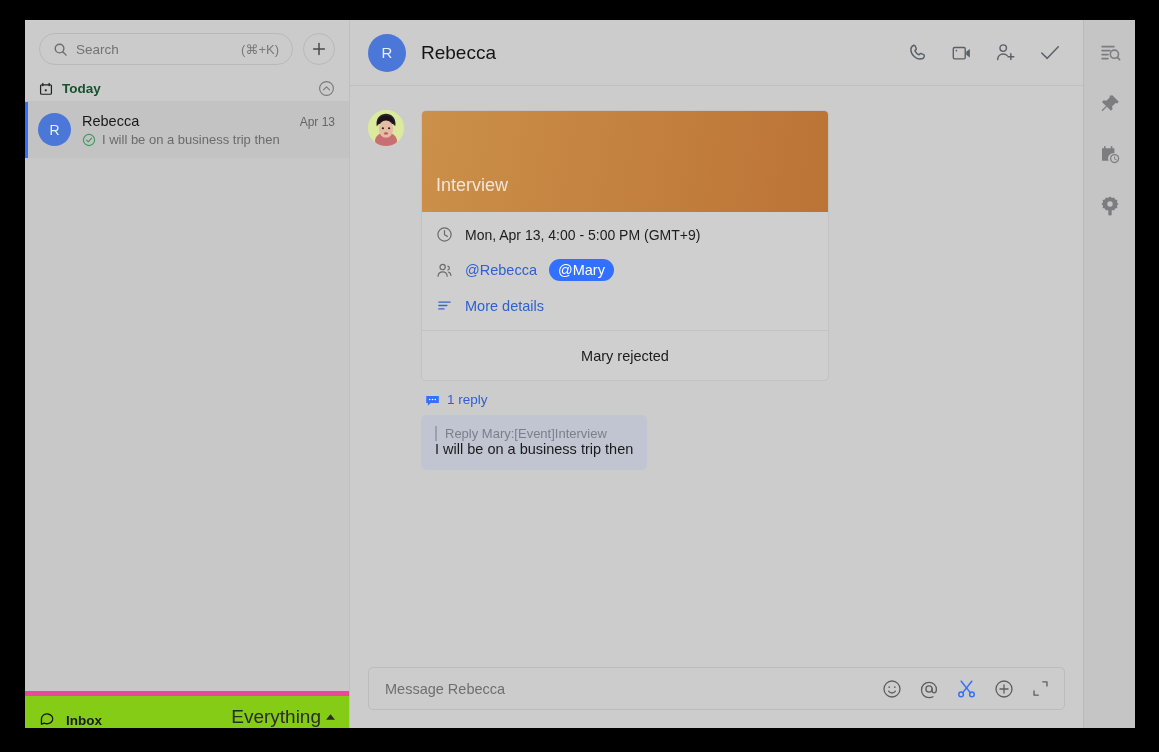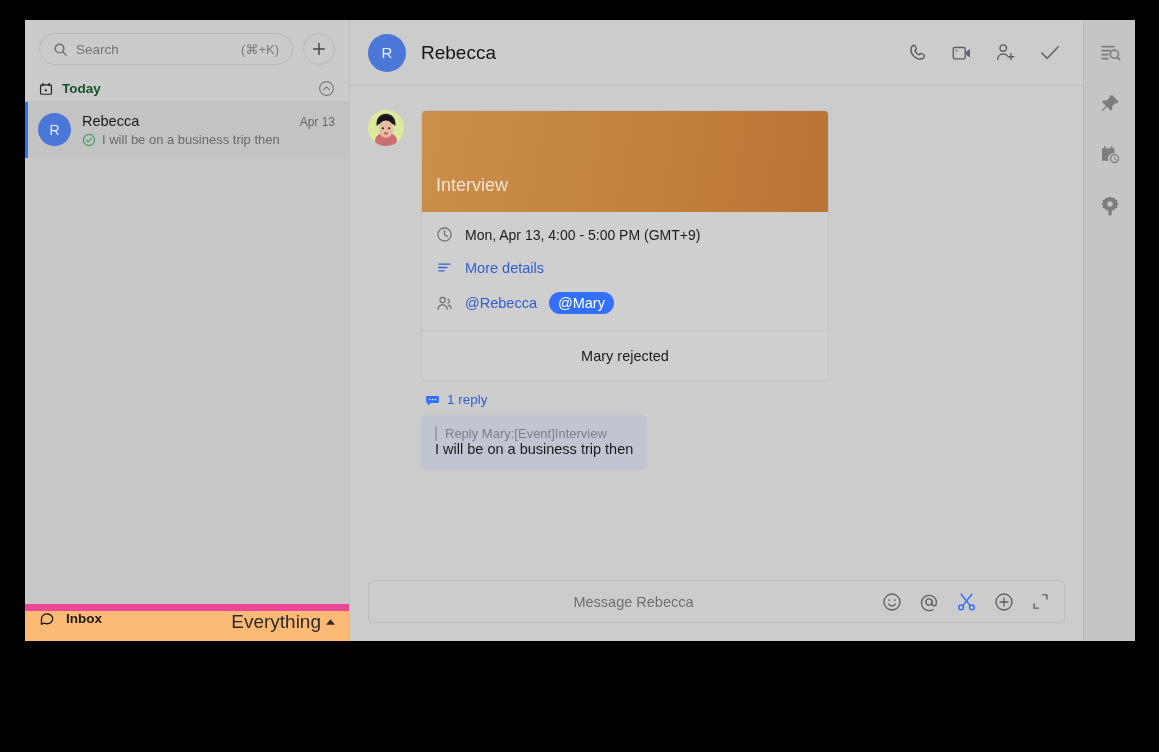--- a/index.html
+++ b/index.html
@@ -8,21 +8,21 @@
     width: 1159px; height: 752px;
     background: #000;
     font-family: "Liberation Sans", sans-serif;
     overflow: hidden;
   }
 
   
   #app-window {
     position: absolute;
     left: 25px; top: 20px;
-    width: 1110px; height: 621px;
+    width: 1110px; height: 708px;
     background: #cccccc;
     display: flex;
     overflow: hidden;
   }
 
   
   #sidebar {
     width: 325px;
     background: #cbcbcb;
     display: flex;
@@ -109,25 +109,25 @@
   }
   .conv .preview {
     font-size: 13px; color: #6b6b6b;
     white-space: nowrap; overflow: hidden; text-overflow: ellipsis;
   }
 
   .sidebar-fill { flex: 1; background: #c8c8c8; }
 
   .inbox-bar {
     height: 37px;
-    display: flex; align-items: flex-start;
+    display: flex; align-items: flex-end;
     padding: 0 14px;
     gap: 10px;
-    background: #fdba74;
-    border-top: 7px solid #ec4899;
+    background: #84cc16;
+    border-top: 5px solid #ec4899;
   }
   .inbox-bar .label { font-size: 13.5px; font-weight: bold; color: #1a1a1a; flex: 1; }
   .inbox-bar .filter { font-size: 19px; color: #2b2b2b; display: flex; align-items: center; gap: 5px; }
 
   
   #chat {
     flex: 1;
     display: flex;
     flex-direction: column;
     background: #cccccc;
@@ -212,21 +212,21 @@
   .reply-quote .qhead {
     display: flex; align-items: center; 
     font-size: 13px; color: #7b7f88;
     padding-left: 8px;
     border-left: 2px solid #9aa0ae;
     margin-bottom: 0;
   }
   .reply-quote .qbody { font-size: 14.5px; color: #1a1a1a; }
 
   
-  .composer-wrap { padding: 0 18px 18px 18px; text-align: center; }
+  .composer-wrap { padding: 0 18px 18px 18px; }
   .composer {
     height: 43px;
     border: 1px solid #bcbcbc;
     border-radius: 5px;
     display: flex; align-items: center;
     padding: 0 14px 0 16px;
     background: transparent;
   }
   .composer .ph { flex: 1; font-size: 14.5px; color: #6f6f6f; }
   .composer-icons { display: flex; align-items: center; gap: 17px; }
@@ -392,40 +392,40 @@
                   <svg width="17" height="17" viewBox="0 0 18 18" fill="none" stroke="#6c6c6c" stroke-width="1.3">
                     <circle cx="9" cy="9" r="7"></circle>
                     <polyline points="9,4.8 9,9.2 12,11" stroke-linecap="round" stroke-linejoin="round"></polyline>
                   </svg>
                 </span>
                 <span class="txt">Mon, Apr 13, 4:00 - 5:00 PM (GMT+9)</span>
               </div>
 
               <div class="det-row">
                 <span>
-                  <svg width="17" height="17" viewBox="0 0 18 18" fill="none" stroke="#3a63c9" stroke-width="1.4" stroke-linecap="round">
-                    <line x1="3" y1="5.4" x2="15" y2="5.4"></line>
-                    <line x1="3" y1="9" x2="11.5" y2="9"></line>
-                    <line x1="3" y1="12.6" x2="8.5" y2="12.6"></line>
-                  </svg>
-                </span>
-                <span class="link">More details</span>
-              </div>
-
-              <div class="det-row">
-                <span>
                   <svg width="17" height="17" viewBox="0 0 18 18" fill="none" stroke="#6c6c6c" stroke-width="1.3" stroke-linecap="round" stroke-linejoin="round">
                     <circle cx="7" cy="5.4" r="2.8"></circle>
                     <path d="M2.2 15c0-2.7 2.1-4.6 4.8-4.6s4.8 1.9 4.8 4.6"></path>
                     <path d="M12.6 4.3a2.2 2.2 0 0 1 0 4.2"></path>
                     <path d="M13.4 10.8c1.5.5 2.4 1.8 2.4 3.5"></path>
                   </svg>
                 </span>
                 <span class="mention">@Rebecca</span>
                 <span class="mention pill">@Mary</span>
+              </div>
+
+              <div class="det-row">
+                <span>
+                  <svg width="17" height="17" viewBox="0 0 18 18" fill="none" stroke="#3a63c9" stroke-width="1.4" stroke-linecap="round">
+                    <line x1="3" y1="5.4" x2="15" y2="5.4"></line>
+                    <line x1="3" y1="9" x2="11.5" y2="9"></line>
+                    <line x1="3" y1="12.6" x2="8.5" y2="12.6"></line>
+                  </svg>
+                </span>
+                <span class="link">More details</span>
               </div>
 
             </div>
             <div class="card-foot">Mary rejected</div>
           </div>
 
           <div class="reply-link">
             <span>
               <svg width="15" height="13" viewBox="0 0 16 14">
                 <path d="M1.2 2.2h13.6v7.4H6.2L3 12.6V9.6H1.2z" fill="#3370ff"></path>

